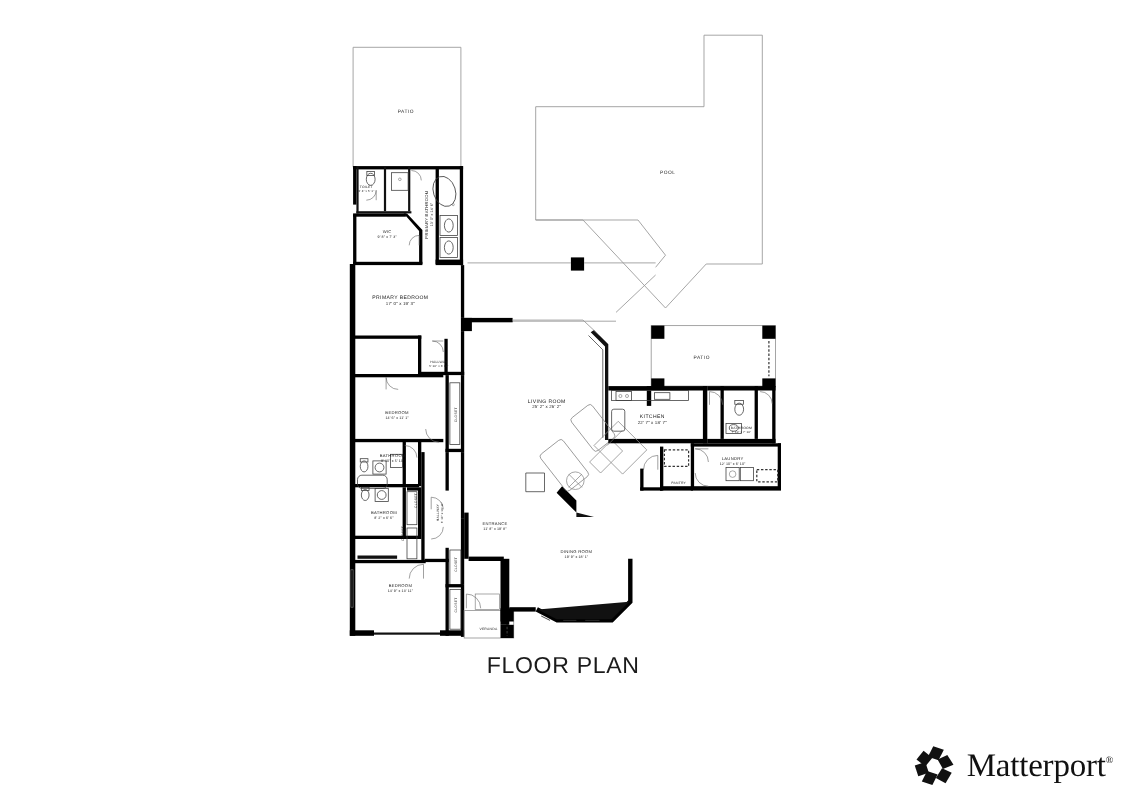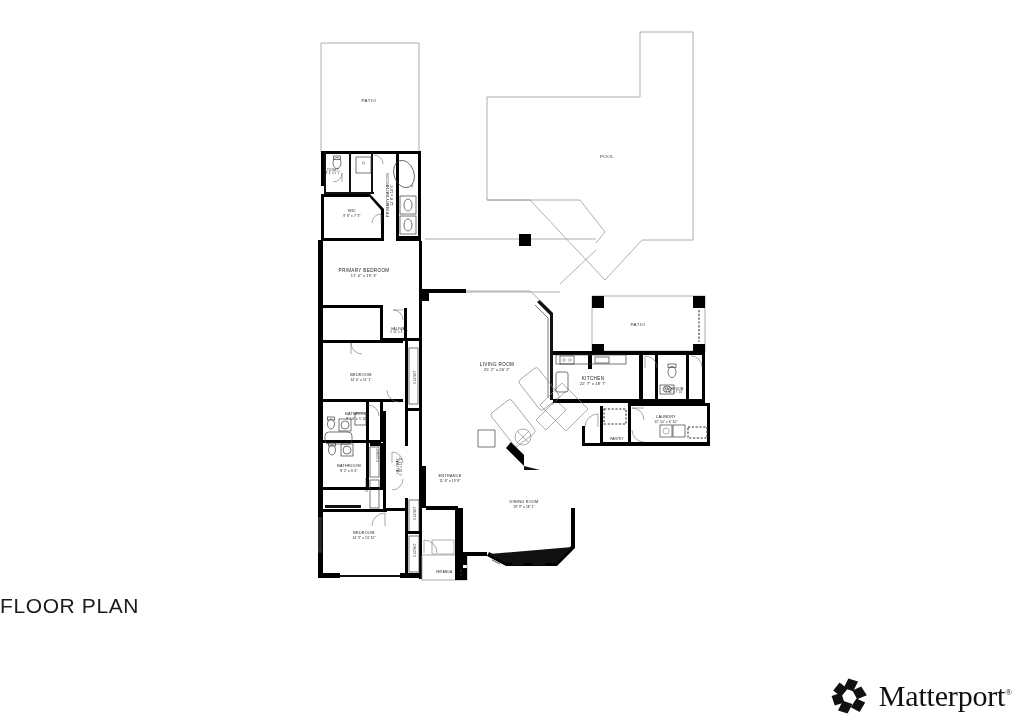--- a/index.html
+++ b/index.html
@@ -48,20 +48,21 @@
   .fixture-light { fill: none; stroke: #7d7d7d; stroke-width: 0.6; }
   .furniture { fill: none; stroke: #8a8a8a; stroke-width: 0.7; }
   .door-arc { fill: none; stroke: #6f6f6f; stroke-width: 0.6; }
   .dashed-wall { fill: none; stroke: #333; stroke-width: 1.1; stroke-dasharray: 2.2 1.6; }
 
   #floor-plan-title {
     position: absolute;
     left: 0;
     top: 594px;
     width: 1024px;
+    text-align: center;
     font-size: 21px;
     letter-spacing: 0.6px;
     color: #1b1b1b;
     font-family: "Liberation Sans", sans-serif;
   }
   #disclaimer {
     position: absolute;
     left: 0;
     top: 701px;
     width: 1024px;

